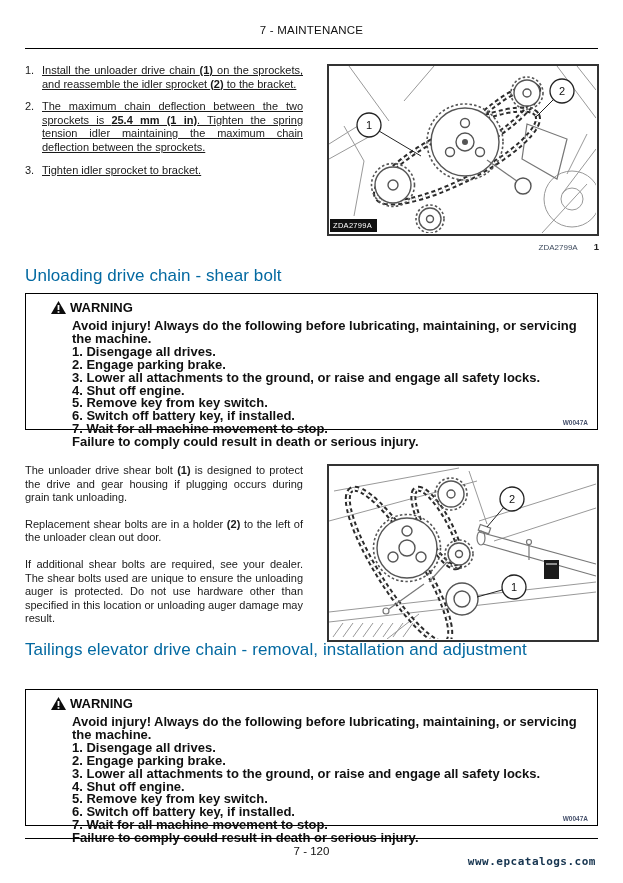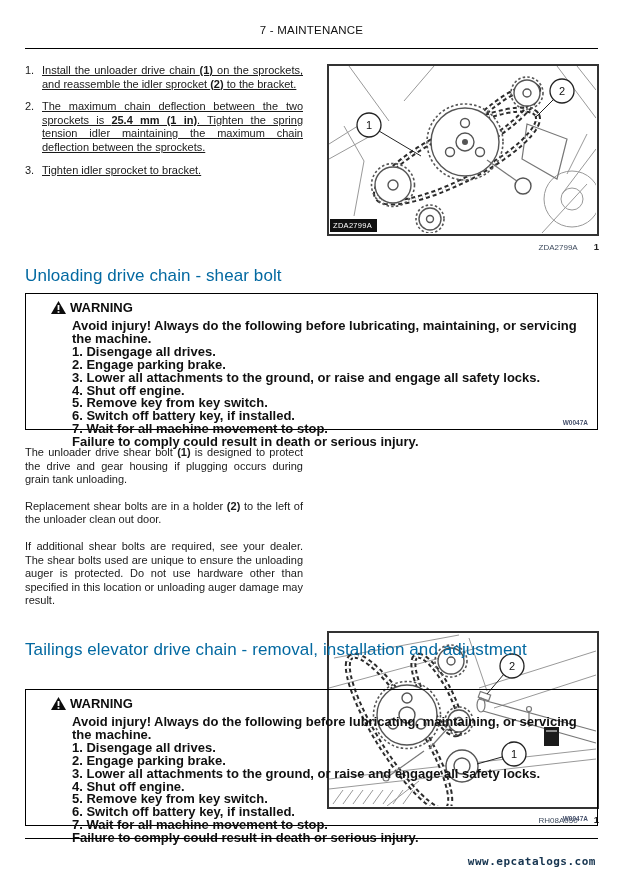--- a/index.html
+++ b/index.html
@@ -22,21 +22,21 @@
   .rule {
     position: absolute; left: 25px; right: 25px;
     border-top: 1.4px solid #000;
   }
   .header-rule { top: 48px; }
   .footer-rule { top: 838px; }
 
   
   .row { position: absolute; left: 25px; right: 24px; display: flex; gap: 10px; }
   .row1 { top: 64px; }
-  .row2 { top: 446px; flex-direction: column; }
+  .row2 { top: 464px; }
   .col-text { width: 278px; flex: none; font-size: 11px; line-height: 13.6px; }
   .col-fig  { width: 272px; flex: none; margin-left: auto; }
 
   
   .step { display: flex; margin-bottom: 9px; }
   .step .num { width: 17px; flex: none; }
   .step .txt { flex: 1; text-align: justify; text-decoration: underline; }
   .txt b { font-weight: 700; }
 
   
@@ -284,23 +284,20 @@
           <rect class="machpart" x="150" y="60" width="11" height="6" transform="rotate(20 155 63)"></rect>
 
           <line class="leader" x1="175" y1="41" x2="158" y2="61"></line>
           <circle class="callout-circle" cx="183" cy="33" r="12"></circle>
           <text class="callout-num" x="183" y="37">2</text>
           <line class="leader" x1="173" y1="124" x2="148" y2="131"></line>
           <circle class="callout-circle" cx="185" cy="121" r="12"></circle>
           <text class="callout-num" x="185" y="125">1</text>
         </svg>
       </div>
-      <div class="fig-caption">
-        <span class="fig-code">RH08A050</span><span class="fig-num">1</span>
-      </div>
     </div>
   </div>
 
   <div class="section-heading heading2">Tailings elevator drive chain - removal, installation and adjustment</div>
 
   <div class="warnbox warnbox2">
     <div class="warn-head">
       <svg class="warn-icon" viewBox="0 0 15 13">
         <polygon points="7.5,0 15,13 0,13" fill="#0c0c0c"></polygon>
         <rect x="6.6" y="4" width="1.8" height="5" fill="#fff"></rect>
@@ -316,15 +313,16 @@
       <div>4. Shut off engine.</div>
       <div>5. Remove key from key switch.</div>
       <div>6. Switch off battery key, if installed.</div>
       <div>7. Wait for all machine movement to stop.</div>
       <div>Failure to comply could result in death or serious injury.</div>
     </div>
     <span class="warn-code">W0047A</span>
   </div>
 
   <div class="rule footer-rule"></div>
+  <div class="footer-page">7 - 120</div>
   <a class="watermark">www.epcatalogs.com</a>
 
 </div>
 
 </body></html>

